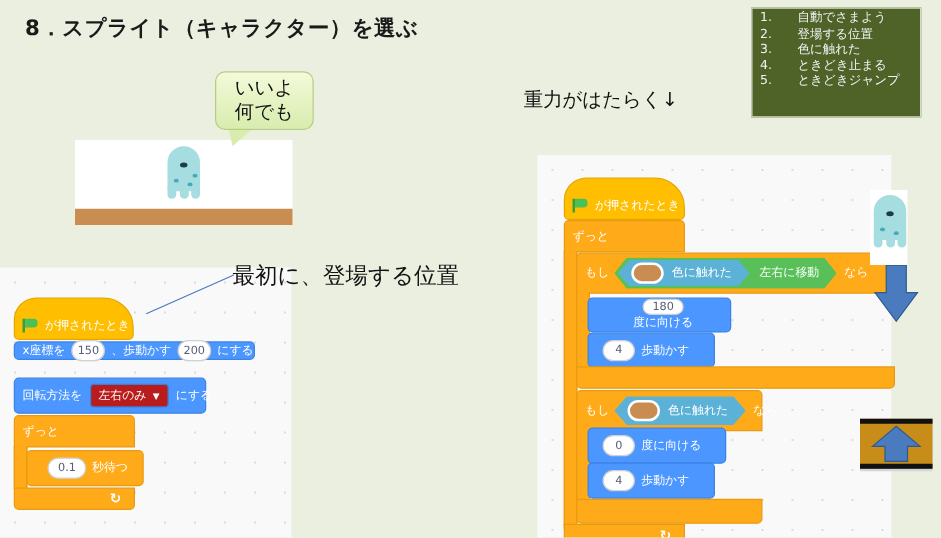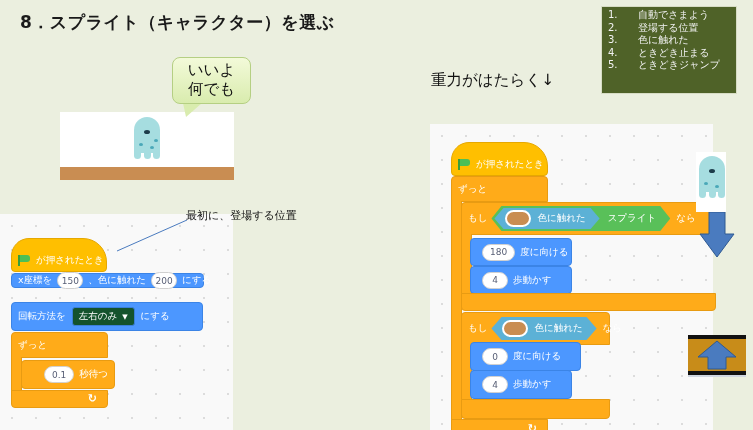--- a/index.html
+++ b/index.html
@@ -105,37 +105,37 @@
   }
 
   .pill {
     display: inline-flex; align-items: center; justify-content: center;
     background: #fff; color: #575e75; border-radius: 10px;
     height: 17px; min-width: 26px; padding: 0 7px; margin: 0 5px;
     font-size: 9px; border: 1px solid #d0d0d0;
   }
   .dropdown {
     display: inline-flex; align-items: center;
-    background: #14532d; border: 1px solid #3b7fd9; border-radius: 3px;
+    background: #b91c1c; border: 1px solid #3b7fd9; border-radius: 3px;
     height: 19px; padding: 0 6px; margin: 0 6px; color: #fff; font-size: 9.5px;
   }
   .caret { margin-left: 5px; font-size: 7px; }
 
   .loop-arrow { position: absolute; color: #fff; font-size: 11px; font-weight: bold; }
 
   .color-swatch {
     display: inline-block; width: 26px; height: 17px; border-radius: 9px;
     background: #c98d52; border: 2px solid #fff; margin-right: 6px;
   }
 
   .annotation {
-    left: 186px; top: 208px; font-size: 11px; color: #111;
+    left: 186px; top: 208px; font-size: 18px; color: #111;
   }
   .gravity-label {
-    left: 419px; top: 70px; font-size: 15.5px; color: #111; margin-left: 12px;
+    left: 419px; top: 70px; font-size: 15.5px; color: #111;
   }
 
   .down-arrow { left: 699px; top: 212px; width: 36px; height: 46px; }
   .up-box {
     left: 688px; top: 335px; width: 58px; height: 40px;
     background: #c88c19; border-top: 4px solid #111; border-bottom: 4px solid #111;
     box-shadow: 0 2px 0 #cfd6e0;
   }
 </style>
 </head>
@@ -188,39 +188,39 @@
 <div class="abs code-panel left-panel">
 
   <div class="blk event hat" style="left:11px; top:24px; width:96px; height:34px; padding-top:10px;">
     <span class="flag-icon"></span>
     <span>が押されたとき</span>
   </div>
 
   <div class="blk motion" style="left:11px; top:59px; width:193px; height:15px;text-align:center;">
     <span>x座標を</span>
     <span class="pill">150</span>
-    <span>、色に触れた</span>
+    <span>、歩動かす</span>
     <span class="pill">200</span>
     <span>にする</span>
   </div>
 
-  <div class="blk motion" style="left:11px; top:88px; width:192px; height:29px;">
+  <div class="blk motion" style="left:11px; top:88px; width:154px; height:29px;">
     <span>回転方法を</span>
     <span class="dropdown">
       <span>左右のみ</span>
       <span class="caret">▼</span>
     </span>
     <span>にする</span>
   </div>
 
   <div class="blk control" style="left:11px; top:118px; width:97px; height:26px; border-radius:4px 4px 0 0; align-items:flex-start; padding-top:6px;">
     <span>ずっと</span>
   </div>
   <div class="abs control" style="left:11px; top:143px; width:11px; height:34px; border-top:none; border-bottom:none;"></div>
-  <div class="blk control" style="left:21px; top:146px; width:94px; height:29px; border-radius:4px; justify-content:flex-end; padding-right:6px;">
+  <div class="blk control" style="left:21px; top:146px; width:94px; height:29px; border-radius:4px; justify-content:center; padding-right:6px;">
     <span class="pill">0.1</span>
     <span>秒待つ</span>
   </div>
   <div class="abs control" style="left:11px; top:176px; width:97px; height:18px; border-radius:0 0 4px 4px;">
     <span class="loop-arrow" style="right:10px; top:1px;">↻</span>
   </div>
 </div>
 
 <svg class="abs" style="left:115px; top:218px;" width="75" height="35">
   <line x1="72" y1="2" x2="2" y2="33" stroke="#4a7bbf" stroke-width="1"></line>
@@ -241,26 +241,26 @@
   </div>
   <div class="abs control" style="left:21px; top:77px; width:11px; height:222px; border-top:none; border-bottom:none;"></div>
 
   <div class="blk control" style="left:31px; top:78px; width:255px; height:33px; border-radius:4px 4px 0 0; padding-left:6px;">
     <span>もし</span>
     <div style="display:flex; align-items:center; margin-left:4px; height:25px; background:#59c059; clip-path:polygon(10px 0, calc(100% - 10px) 0, 100% 50%, calc(100% - 10px) 100%, 10px 100%, 0 50%); padding:0 14px 0 3px;">
       <div style="display:flex; align-items:center; height:21px; background:#5cb1d6; clip-path:polygon(9px 0, calc(100% - 9px) 0, 100% 50%, calc(100% - 9px) 100%, 9px 100%, 0 50%); padding:0 14px 0 11px;">
         <span class="color-swatch"></span>
         <span>色に触れた</span>
       </div>
-      <span style="margin-left:8px;">スプライト</span>
+      <span style="margin-left:8px;">左右に移動</span>
     </div>
     <span style="margin-left:6px;">なら</span>
   </div>
   <div class="abs control" style="left:31px; top:110px; width:11px; height:60px; border-top:none; border-bottom:none;"></div>
-  <div class="blk motion" style="left:40px; top:114px; width:102px; height:28px;">
+  <div class="blk motion" style="left:40px; top:114px; width:115px; height:28px;flex-direction:column;">
     <span class="pill">180</span>
     <span>度に向ける</span>
   </div>
   <div class="blk motion" style="left:40px; top:142px; width:102px; height:28px;">
     <span class="pill">4</span>
     <span>歩動かす</span>
   </div>
   <div class="abs control" style="left:31px; top:169px; width:255px; height:18px; border-radius:0 0 4px 4px;"></div>
 
   <div class="blk control" style="left:31px; top:188px; width:149px; height:33px; border-radius:4px 4px 0 0; padding-left:6px;">

